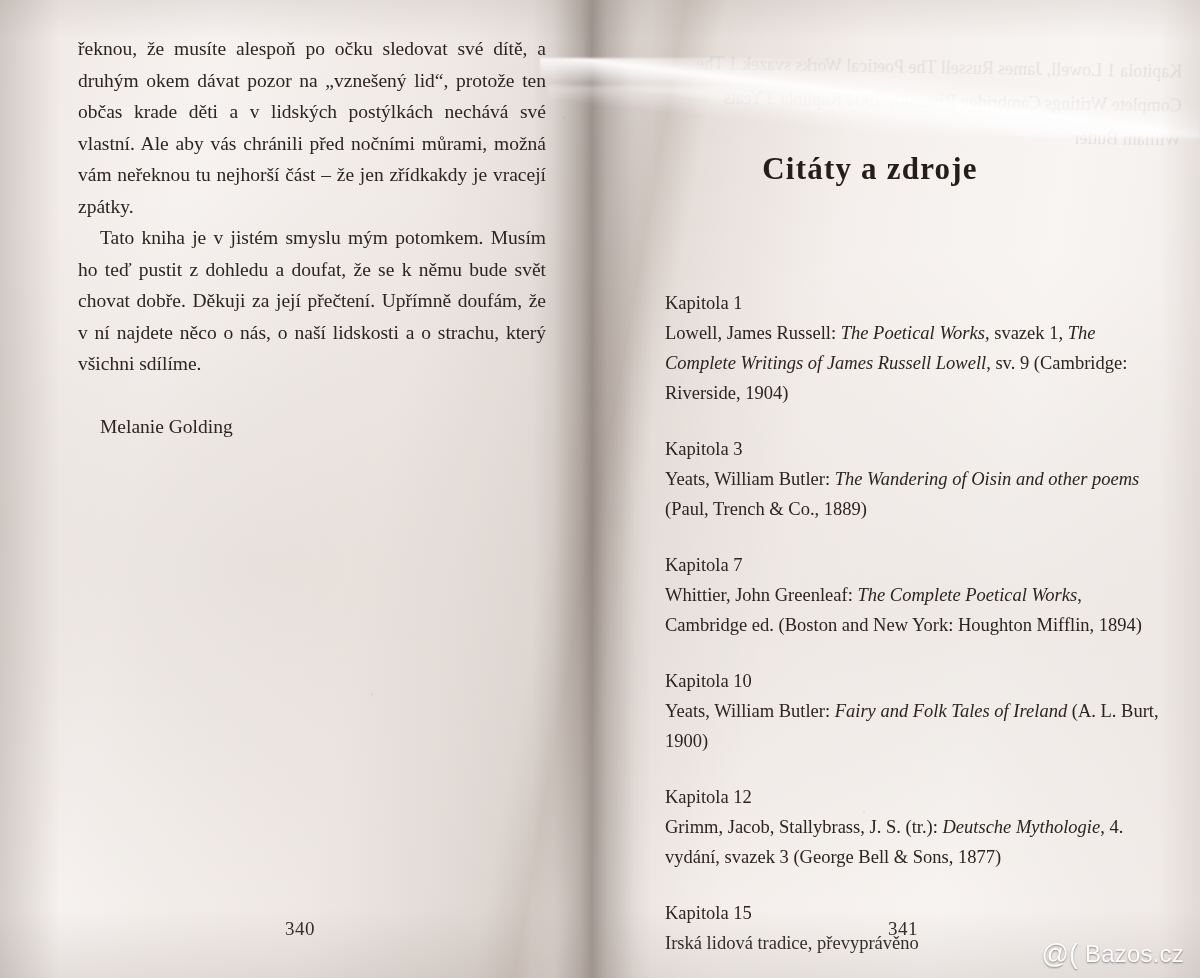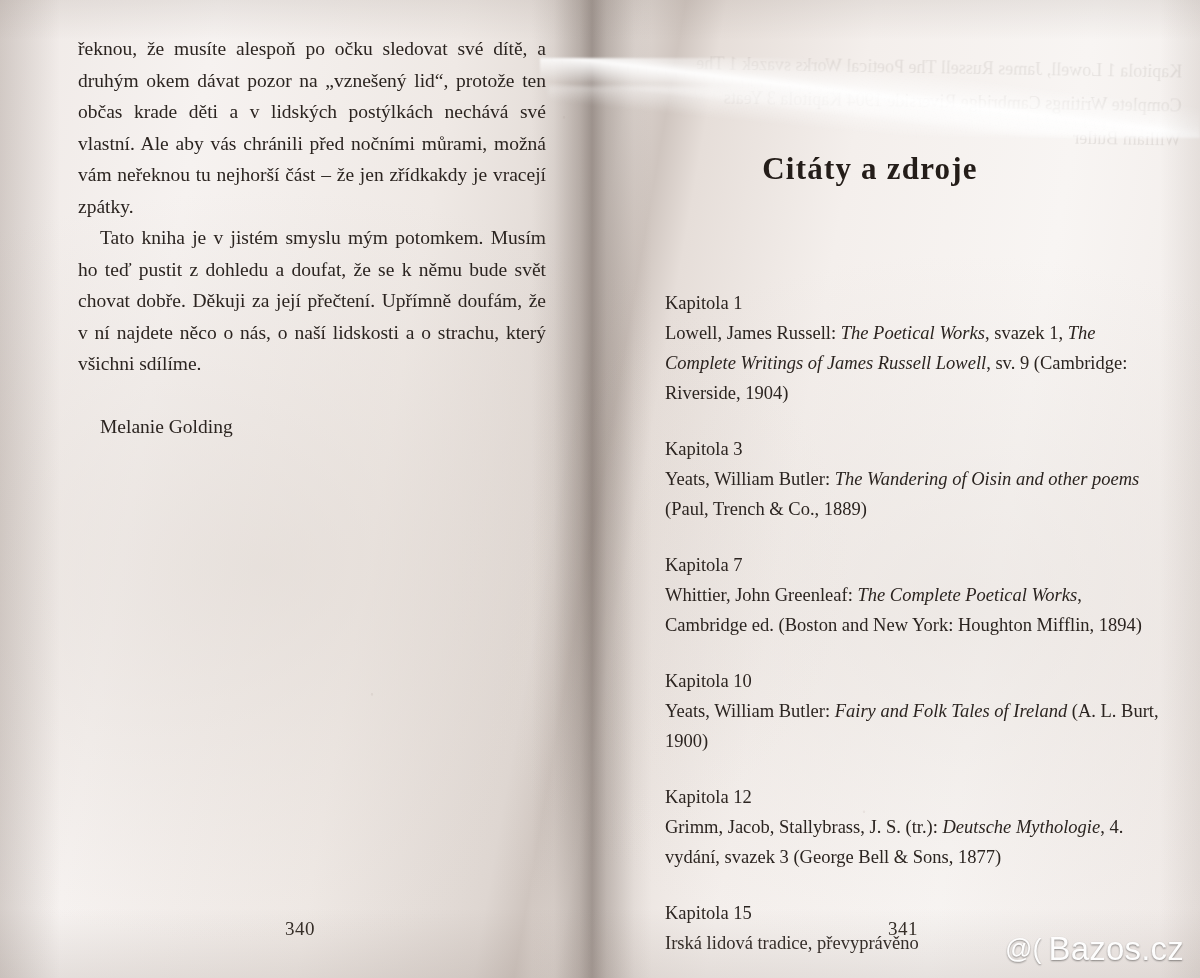--- a/index.html
+++ b/index.html
@@ -199,21 +199,21 @@
     color: #ffffff;
     font-size: 25px;
     text-shadow: 0 1px 2px rgba(0,0,0,0.45);
     opacity: 0.95;
   }
   #watermark .at {
     font-size: 27px;
     line-height: 1;
   }
   #watermark .wm-text {
-    font-size: 33px;
+    font-size: 24px;
     letter-spacing: 0.2px;
   }
 
   
   #speckles {
     position: absolute;
     inset: 0;
     pointer-events: none;
     opacity: 0.35;
     background-image:

